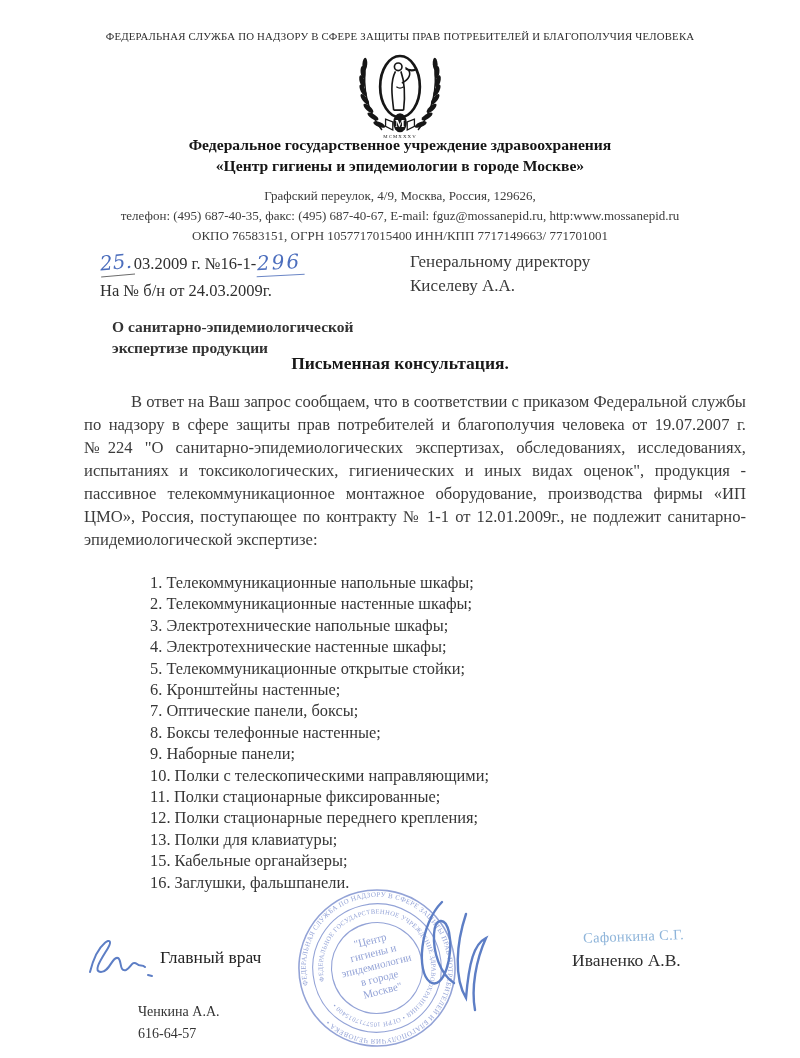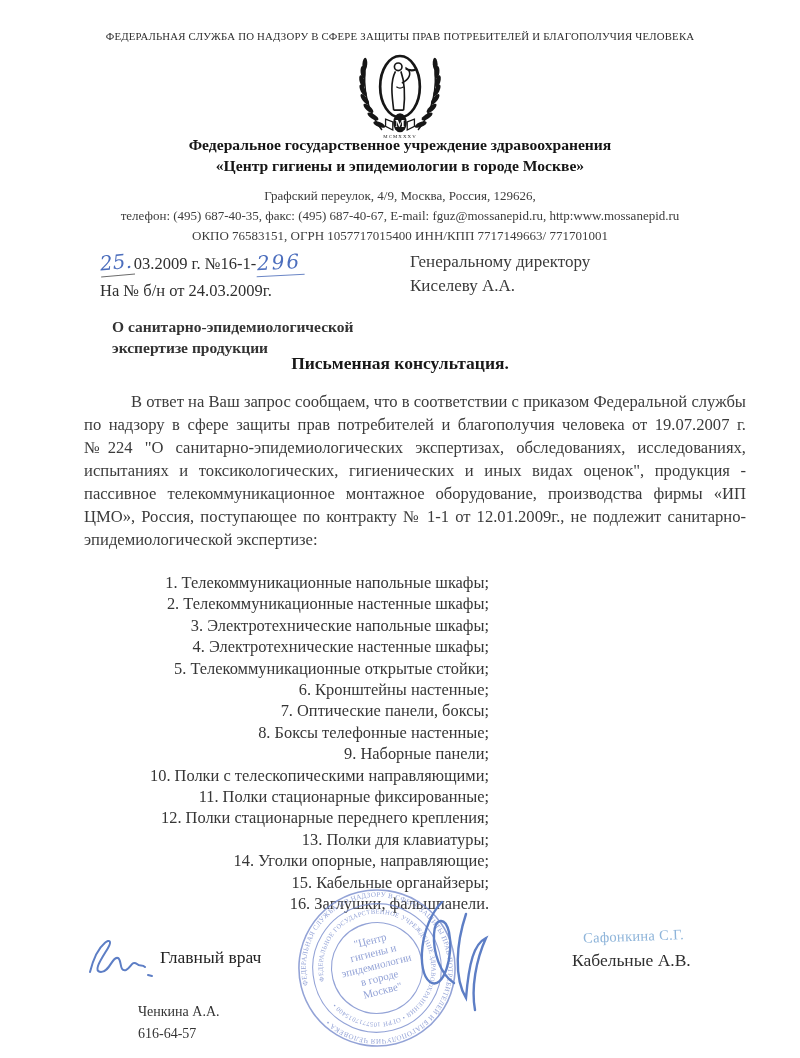--- a/index.html
+++ b/index.html
@@ -26,21 +26,21 @@
   .addressee { top:250px; left:410px; font-size:17px; line-height:24px; color:#3a3a3a; }
 
   .subject { top:316px; left:112px; font-size:15.5px; line-height:21px; color:#333;font-weight:bold; }
   .doc-title { top:353px; font-weight:bold; font-size:17.5px; color:#181818; }
 
   .body-paragraph {
     top:390px; left:84px; width:662px;
     font-size:16.6px; line-height:23px; text-align:justify; text-indent:47px; color:#3b3b3b;
   }
   .body-list { top:572px; left:150px; font-size:16.4px; line-height:21.4px; color:#363636; }
-  .body-list div { white-space:nowrap;text-align:right; }
+  .body-list div { white-space:nowrap; }
 
   .sig-title { top:947px; left:160px; font-size:17.5px; color:#222; }
   .sig-left { top:930px; left:84px; width:78px; height:58px; }
   .stamp-wrap { top:884px; left:293px; width:168px; height:168px; opacity:0.82; }
   .sig-right { top:886px; left:408px; width:104px; height:132px; }
   .stamped-name { top:928px; left:583px; font-size:14.5px; color:#8fb5da; transform:rotate(-2deg); letter-spacing:0.3px; }
   .signer-name { top:950px; left:572px; font-size:17.5px; color:#2e2e2e; }
   .executor { left:110px; font-size:14px; color:#333;margin-left:28px; }
   .executor-name { top:1004px; }
   .executor-phone { top:1026px; }
@@ -140,21 +140,20 @@
     <div>4. Электротехнические настенные шкафы;</div>
     <div>5. Телекоммуникационные открытые стойки;</div>
     <div>6. Кронштейны настенные;</div>
     <div>7. Оптические панели, боксы;</div>
     <div>8. Боксы телефонные настенные;</div>
     <div>9. Наборные панели;</div>
     <div>10. Полки с телескопическими направляющими;</div>
     <div>11. Полки стационарные фиксированные;</div>
     <div>12. Полки стационарные переднего крепления;</div>
     <div>13. Полки для клавиатуры;</div>
-    <div>14. Уголки опорные, направляющие;</div>
     <div>15. Кабельные органайзеры;</div>
     <div>16. Заглушки, фальшпанели.</div>
   </div>
 
   <div class="abs stamp-wrap">
     <svg width="168" height="168" viewBox="0 0 170 170">
       <g transform="rotate(-14 85 85)" stroke="#7c8fce" fill="none">
         <circle cx="85" cy="85" r="79" stroke-width="1.6"></circle>
         <circle cx="85" cy="85" r="65" stroke-width="1.1"></circle>
         <circle cx="85" cy="85" r="46" stroke-width="1.1"></circle>
@@ -188,18 +187,18 @@
   <div class="abs sig-title">Главный врач</div>
 
   <div class="abs sig-right">
     <svg width="104" height="132" viewBox="0 0 104 132">
       <path d="M34,16 C12,38 8,86 22,96 C36,105 46,68 41,46 C37,30 27,32 26,48 C25,66 32,88 46,97" fill="none" stroke="#5d7ec5" stroke-width="2.4" stroke-linecap="round"></path>
       <path d="M58,28 C48,58 46,92 58,112 C61,76 66,58 78,52 C68,74 63,102 67,124" fill="none" stroke="#5d7ec5" stroke-width="2.4" stroke-linecap="round"></path>
     </svg>
   </div>
 
   <div class="abs stamped-name">Сафонкина С.Г.</div>
-  <div class="abs signer-name">Кабельные А.В.</div>
+  <div class="abs signer-name">Иваненко А.В.</div>
 
   <div class="abs executor executor-name">Ченкина А.А.</div>
   <div class="abs executor executor-phone">616-64-57</div>
 
 </div>
 
 </body></html>

